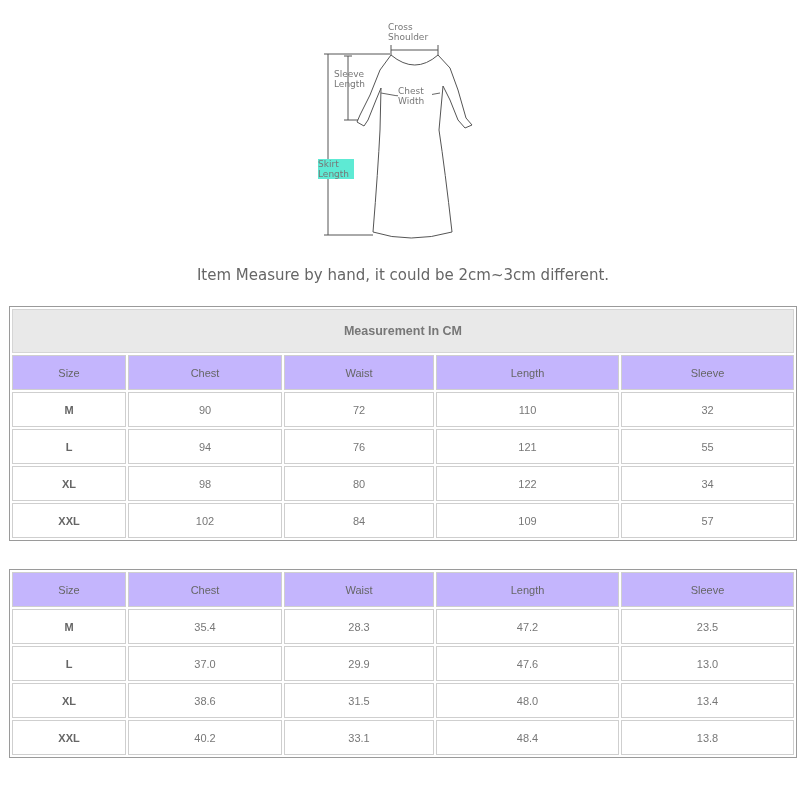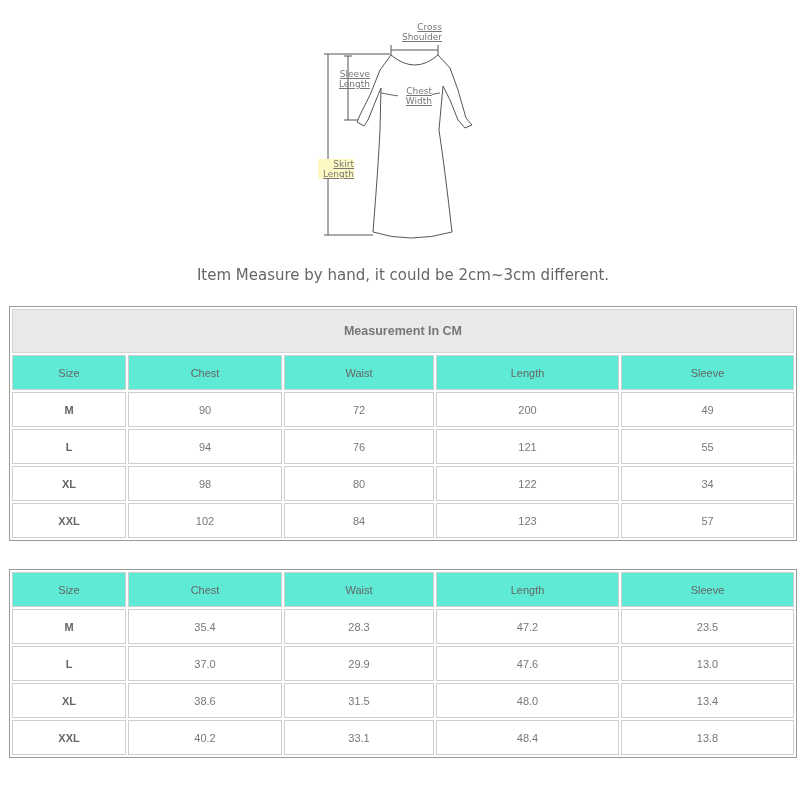--- a/index.html
+++ b/index.html
@@ -1,26 +1,26 @@
 <!DOCTYPE html>
 <html><head>
 <meta charset="utf-8">
 <style>
   html, body { margin: 0; padding: 0; background: #ffffff; }
   body { width: 800px; height: 800px; overflow: hidden; position: relative; font-family: "Liberation Sans", sans-serif; }
   .diagram { position: absolute; left: 300px; top: 0; width: 200px; height: 250px; }
   .diagram svg { width: 200px; height: 250px; display: block; }
-  .diag-label { position: absolute; font-family: "DejaVu Sans", sans-serif; font-size: 9px; color: #777; line-height: 10px; text-align: right; text-decoration: underline; }
+  .diag-label { position: absolute; font-family: "DejaVu Sans", sans-serif; font-size: 9px; color: #777; line-height: 10px; text-align: left; }
   .note { position: absolute; top: 266px; left: 3px; width: 800px; text-align: center; font-family: "DejaVu Sans", sans-serif; font-size: 15px; color: #666; }
 
   .table-wrap { position: absolute; left: 9px; width: 788px; border: 1px solid #9a9a9a; box-sizing: border-box; background: #fff; }
   table { border-collapse: separate; border-spacing: 2px; width: 100%; table-layout: fixed; background: #fff; margin: 0; }
   td { border: 1px solid #cfcfcf; text-align: center; color: #666; font-size: 11px; padding: 0; font-family: "Liberation Sans Narrow", "Liberation Sans", sans-serif; }
   .title-cell { background: #e9e9e9; height: 42px; font-weight: bold; font-size: 12.5px; color: #777; border-color: #d5d5d5; }
-  .header-row td { background: #5eead4; height: 33px; color: #666; }
+  .header-row td { background: #c4b5fd; height: 33px; color: #666; }
   .data-row td { background: #fff; height: 33px; color: #777; }
   .size-cell { font-weight: bold; color: #666 !important; }
   #t1 { top: 306px; }
   #t2 { top: 569px; }
 </style>
 </head>
 <body>
 
 <div class="diagram">
   <svg viewBox="0 0 200 250">
@@ -56,21 +56,21 @@
     <div>Shoulder</div>
   </div>
   <div class="diag-label" style="left:34px; top:69px; width:36px;">
     <div>Sleeve</div>
     <div>Length</div>
   </div>
   <div class="diag-label" style="left:98px; top:86px; width:34px; background:#fff;">
     <div>Chest</div>
     <div>Width</div>
   </div>
-  <div class="diag-label" style="left:18px; top:159px; width:36px; background:#fef9c3;">
+  <div class="diag-label" style="left:18px; top:159px; width:36px; background:#5eead4;">
     <div>Skirt</div>
     <div>Length</div>
   </div>
 </div>
 
 <div class="note">Item Measure by hand, it could be 2cm~3cm different.</div>
 
 <div class="table-wrap" id="t1">
   <table>
     <colgroup>
@@ -88,42 +88,42 @@
       <td>Size</td>
       <td>Chest</td>
       <td>Waist</td>
       <td>Length</td>
       <td>Sleeve</td>
     </tr>
     <tr class="data-row">
       <td class="size-cell">M</td>
       <td>90</td>
       <td>72</td>
-      <td>200</td>
-      <td>49</td>
+      <td>110</td>
+      <td>32</td>
     </tr>
     <tr class="data-row">
       <td class="size-cell">L</td>
       <td>94</td>
       <td>76</td>
       <td>121</td>
       <td>55</td>
     </tr>
     <tr class="data-row">
       <td class="size-cell">XL</td>
       <td>98</td>
       <td>80</td>
       <td>122</td>
       <td>34</td>
     </tr>
     <tr class="data-row">
       <td class="size-cell">XXL</td>
       <td>102</td>
       <td>84</td>
-      <td>123</td>
+      <td>109</td>
       <td>57</td>
     </tr>
   </tbody>
     </table>
 </div>
 
 <div class="table-wrap" id="t2">
   <table>
     <colgroup>
         <col style="width:114px">

